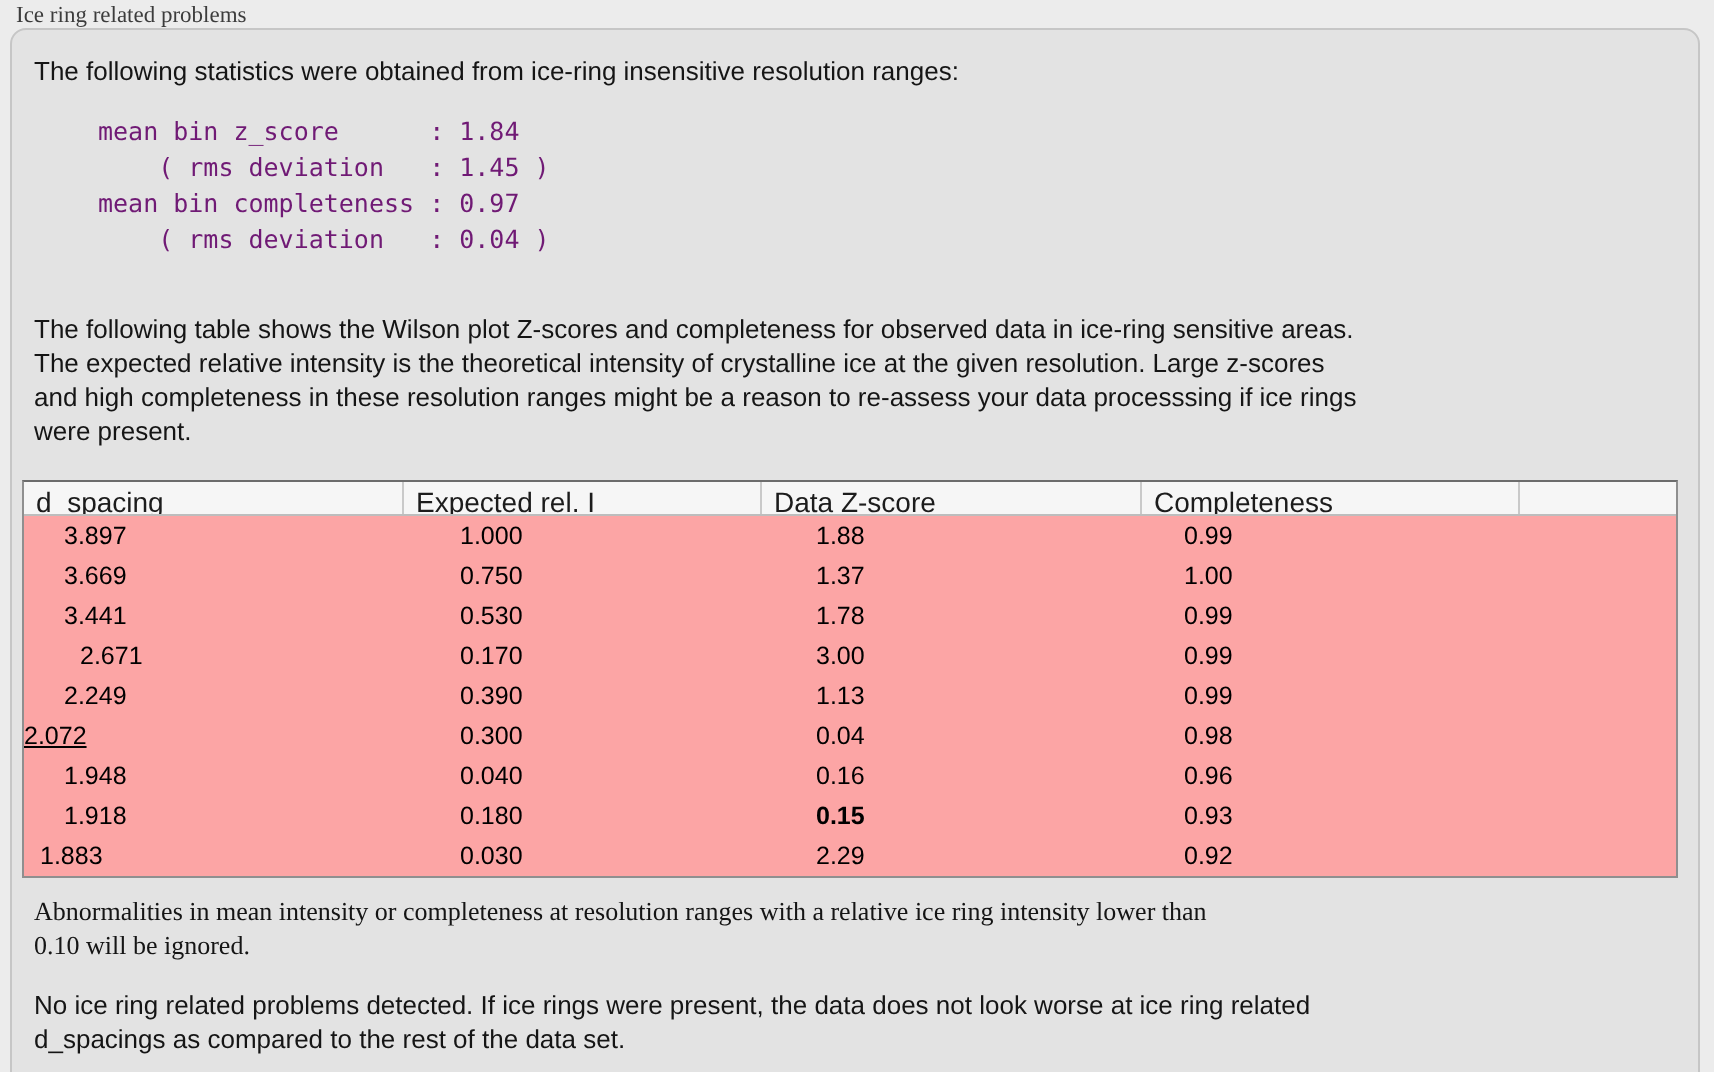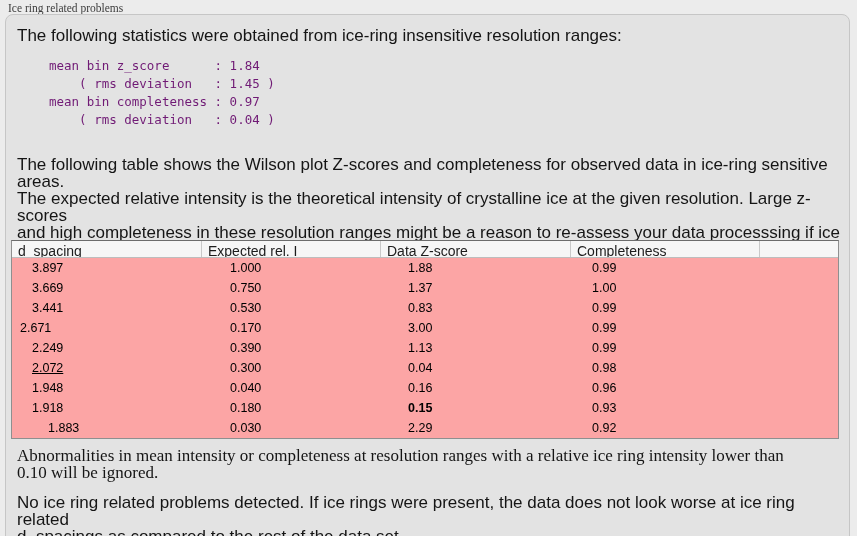--- a/index.html
+++ b/index.html
@@ -31,21 +31,21 @@
     top: 14px;
     bottom: -14px;
     background: #e3e3e3;
     border: 1px solid #c6c6c6;
     border-radius: 8px;
     box-sizing: border-box;
   }
   .body-text {
     position: absolute;
     margin: 0;
-    font-size: 17px;
+    font-size: 13px;
     line-height: 17px;
     color: #151515;
     white-space: pre-line;
   }
   .intro  { left: 11px; top: 12px; }
   .para2  { left: 11px; top: 141px; width: 824px; }
   .para3  { left: 11px; top: 432px; width: 824px; font-family: Liberation Serif, serif; }
   .para4  { left: 11px; top: 479px; width: 824px; }
   .stats {
     position: absolute;
@@ -143,55 +143,55 @@
           </div>
           <div class="lc-row">
             <div class="lc-cell" style="width: 189px; padding-left: 20px;">3.669</div>
             <div class="lc-cell" style="width: 179px; padding-left: 29px;">0.750</div>
             <div class="lc-cell" style="width: 190px; padding-left: 28px;">1.37</div>
             <div class="lc-cell" style="width: 189px; padding-left: 22px;">1.00</div>
           </div>
           <div class="lc-row">
             <div class="lc-cell" style="width: 189px; padding-left: 20px;">3.441</div>
             <div class="lc-cell" style="width: 179px; padding-left: 29px;">0.530</div>
-            <div class="lc-cell" style="width: 190px; padding-left: 28px;">0.83</div>
-            <div class="lc-cell" style="width: 189px; padding-left: 22px;">0.99</div>
-          </div>
-          <div class="lc-row">
-            <div class="lc-cell" style="width: 189px; padding-left: 8px;">2.671</div>
+            <div class="lc-cell" style="width: 190px; padding-left: 28px;">1.78</div>
+            <div class="lc-cell" style="width: 189px; padding-left: 22px;">0.99</div>
+          </div>
+          <div class="lc-row">
+            <div class="lc-cell" style="width: 189px; padding-left: 28px;">2.671</div>
             <div class="lc-cell" style="width: 179px; padding-left: 29px;">0.170</div>
             <div class="lc-cell" style="width: 190px; padding-left: 28px;">3.00</div>
             <div class="lc-cell" style="width: 189px; padding-left: 22px;">0.99</div>
           </div>
           <div class="lc-row">
             <div class="lc-cell" style="width: 189px; padding-left: 20px;">2.249</div>
             <div class="lc-cell" style="width: 179px; padding-left: 29px;">0.390</div>
             <div class="lc-cell" style="width: 190px; padding-left: 28px;">1.13</div>
             <div class="lc-cell" style="width: 189px; padding-left: 22px;">0.99</div>
           </div>
           <div class="lc-row">
-            <div class="lc-cell" style="width: 189px; padding-left: 20px; text-decoration: underline;">2.072</div>
+            <div class="lc-cell" style="width: 189px;  text-decoration: underline;">2.072</div>
             <div class="lc-cell" style="width: 179px; padding-left: 29px;">0.300</div>
             <div class="lc-cell" style="width: 190px; padding-left: 28px;">0.04</div>
             <div class="lc-cell" style="width: 189px; padding-left: 22px;">0.98</div>
           </div>
           <div class="lc-row">
             <div class="lc-cell" style="width: 189px; padding-left: 20px;">1.948</div>
             <div class="lc-cell" style="width: 179px; padding-left: 29px;">0.040</div>
             <div class="lc-cell" style="width: 190px; padding-left: 28px;">0.16</div>
             <div class="lc-cell" style="width: 189px; padding-left: 22px;">0.96</div>
           </div>
           <div class="lc-row">
             <div class="lc-cell" style="width: 189px; padding-left: 20px;">1.918</div>
             <div class="lc-cell" style="width: 179px; padding-left: 29px;">0.180</div>
             <div class="lc-cell" style="width: 190px; padding-left: 28px; font-weight: bold;">0.15</div>
             <div class="lc-cell" style="width: 189px; padding-left: 22px;">0.93</div>
           </div>
           <div class="lc-row">
-            <div class="lc-cell" style="width: 189px; padding-left: 36px;">1.883</div>
+            <div class="lc-cell" style="width: 189px; padding-left: 8px;">1.883</div>
             <div class="lc-cell" style="width: 179px; padding-left: 29px;">0.030</div>
             <div class="lc-cell" style="width: 190px; padding-left: 28px;">2.29</div>
             <div class="lc-cell" style="width: 189px; padding-left: 22px;">0.92</div>
           </div>
         </div>
     </div>
 
     <p class="body-text para3">Abnormalities in mean intensity or completeness at resolution ranges with a relative ice ring intensity lower than
 0.10 will be ignored.</p>
 

